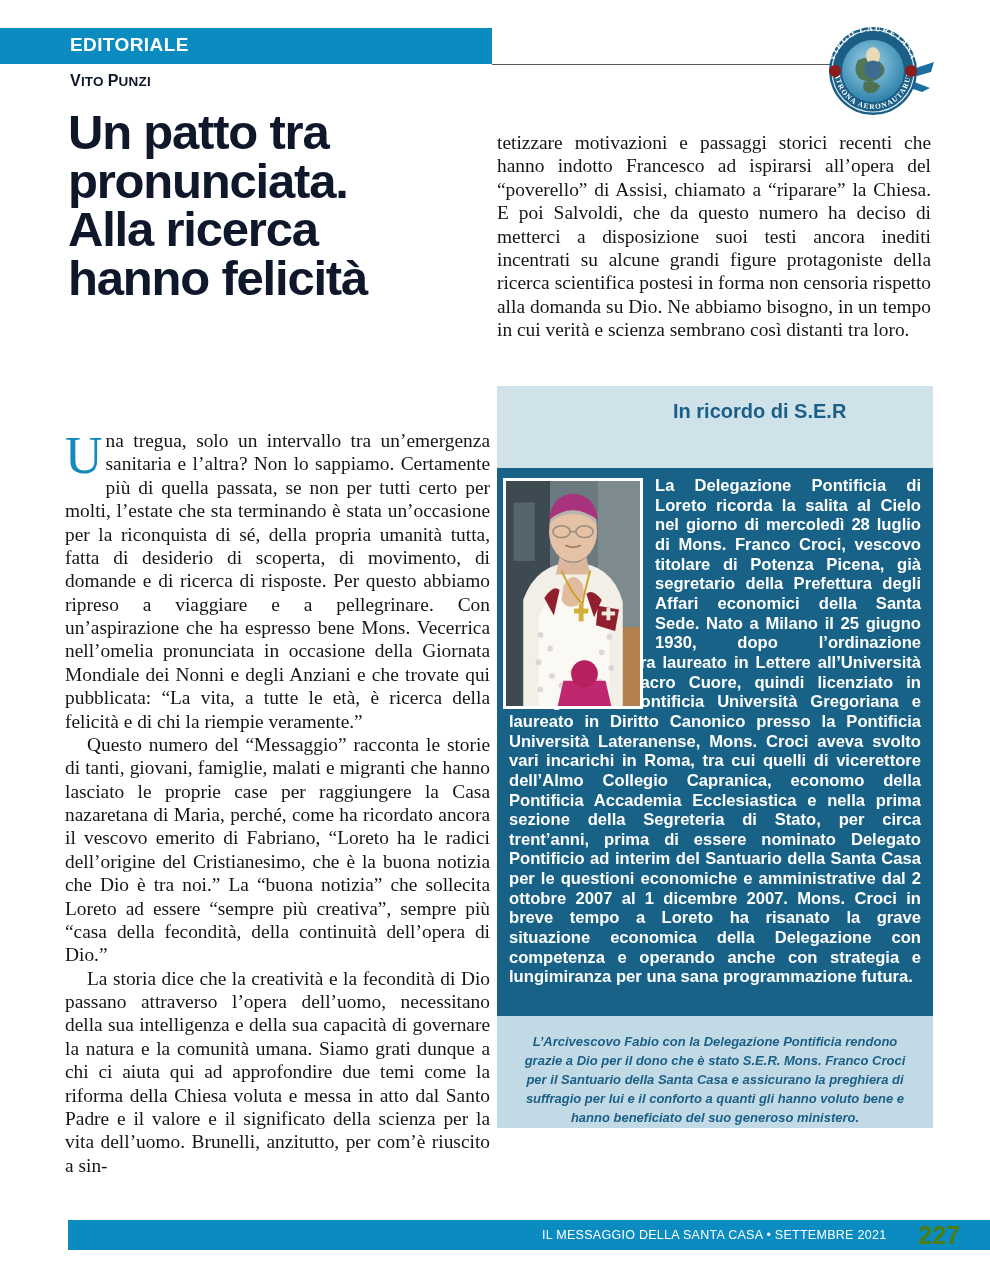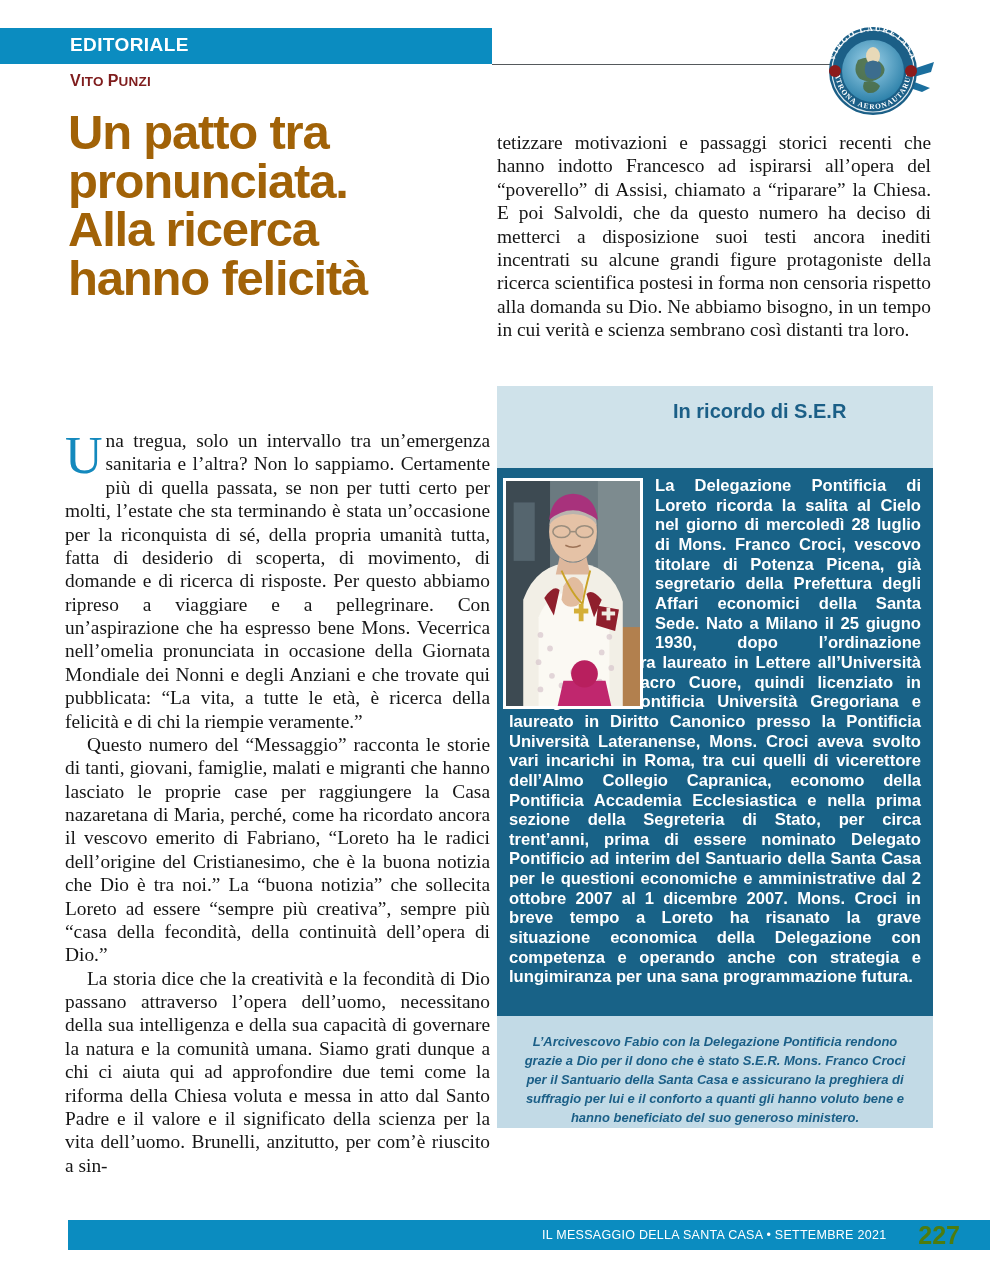--- a/index.html
+++ b/index.html
@@ -44,37 +44,37 @@
   }
 
   
   #byline {
     position: absolute;
     left: 70px;
     top: 72px;
     font-family: "Liberation Sans", sans-serif;
     font-weight: bold;
     font-size: 13.5px;
-    color: #7f1d1d;
+    color: #0f172a;
     letter-spacing: 0.2px;
   }
   #byline .cap { font-size: 16px; }
 
   
   #headline {
     position: absolute;
     left: 68px;
     top: 108px;
     width: 420px;
     font-family: "Liberation Sans", sans-serif;
     font-weight: bold;
     font-size: 49px;
     line-height: 0.99;
     letter-spacing: -1.2px;
-    color: #a16207;
+    color: #0f172a;
   }
   #headline div { white-space: nowrap; }
 
   
   #logo {
     position: absolute;
     left: 818px;
     top: 16px;
     width: 118px;
     height: 106px;

